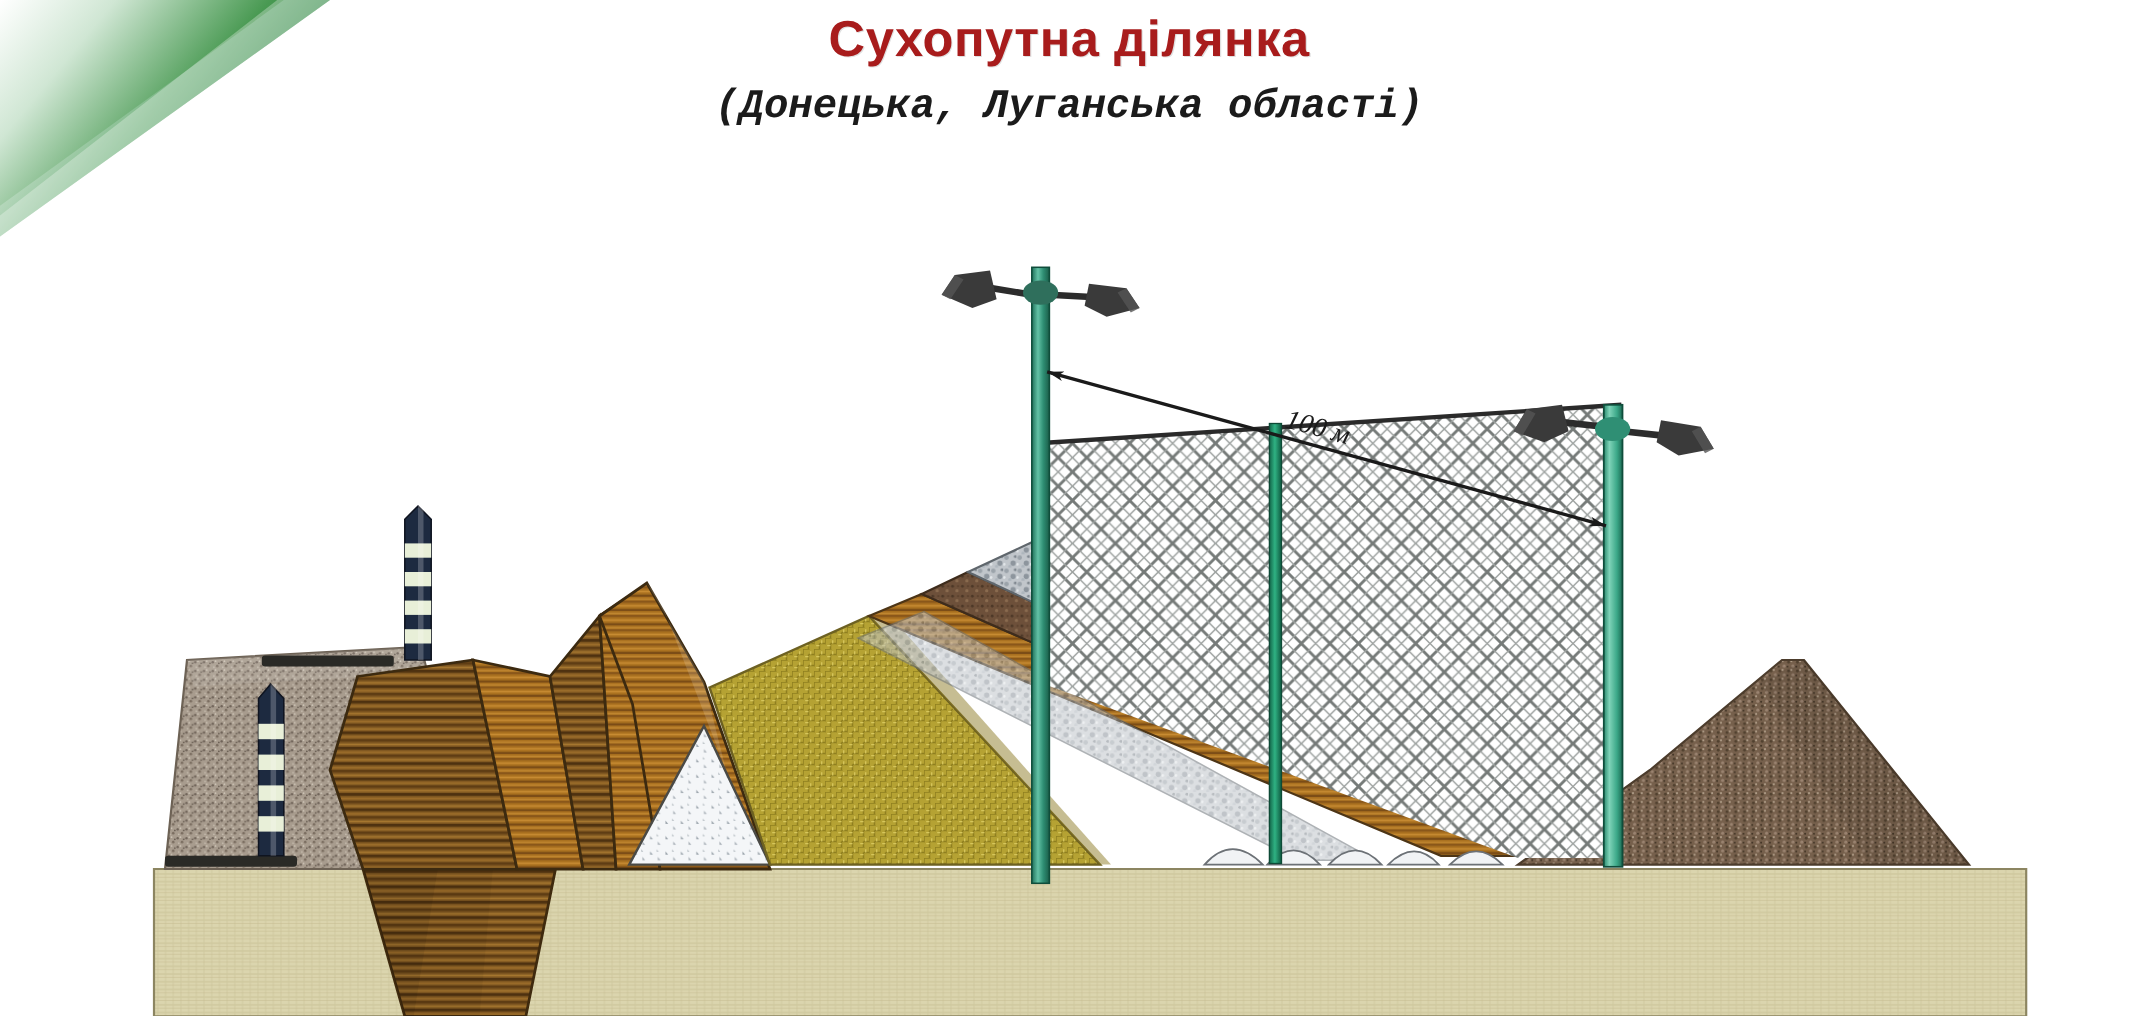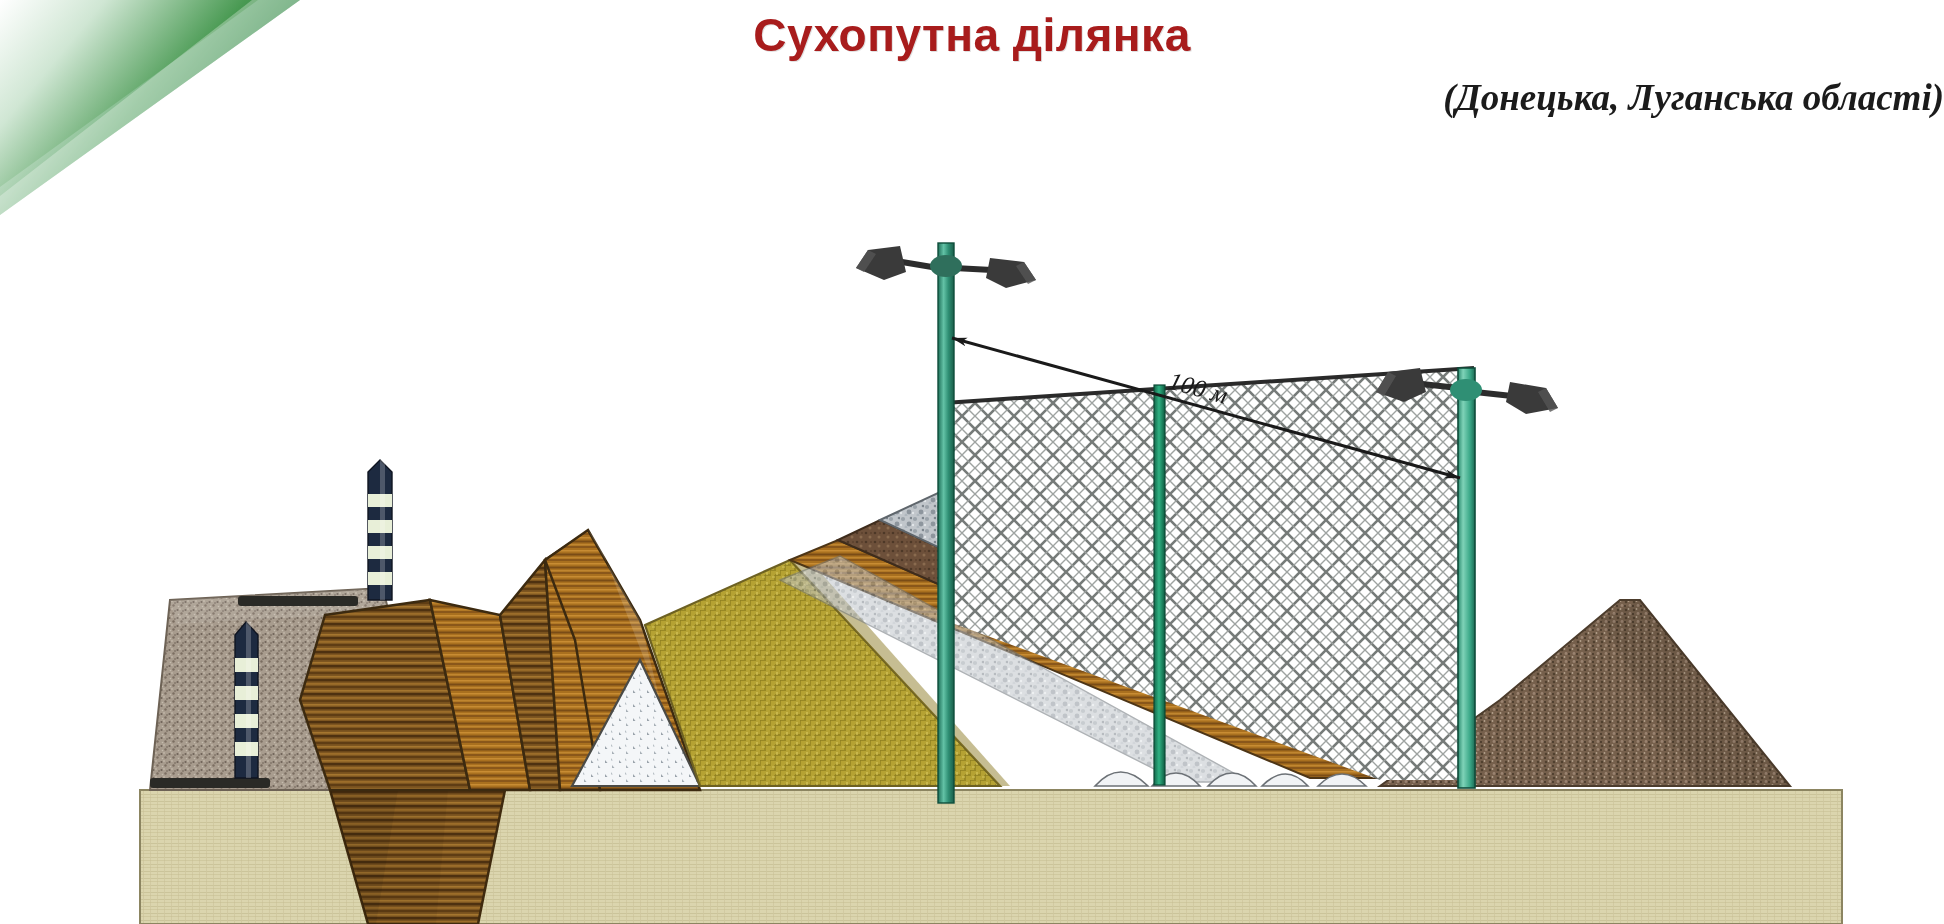--- a/index.html
+++ b/index.html
@@ -13,23 +13,23 @@
   .logo-wrap{position:absolute;left:0;top:0;width:330px;height:250px;overflow:hidden;pointer-events:none;}
 
   
   .title{
     position:absolute;left:0;right:0;top:8px;text-align:center;
     font-size:46px;font-weight:bold;letter-spacing:.5px;
     color:#a81c1c;text-shadow:1px 1px 0 rgba(0,0,0,.12);
     font-family:"Liberation Sans",sans-serif;
   }
   .subtitle{
-    position:absolute;left:0;right:0;top:76px;text-align:right;
+    position:absolute;left:0;right:0;top:76px;text-align:center;
     font-size:37px;font-style:italic;font-weight:bold;color:#1b1b1b;
-    font-family:Liberation Serif, serif;
+    font-family:Liberation Mono, monospace;
   }
 
   
   #scene{position:absolute;left:0;top:0;width:1944px;height:924px;}
 
   .dim-label{
     font-family:"Liberation Serif",serif;
     font-style:italic;font-size:25px;fill:#1a1a1a;
   }
 </style>

